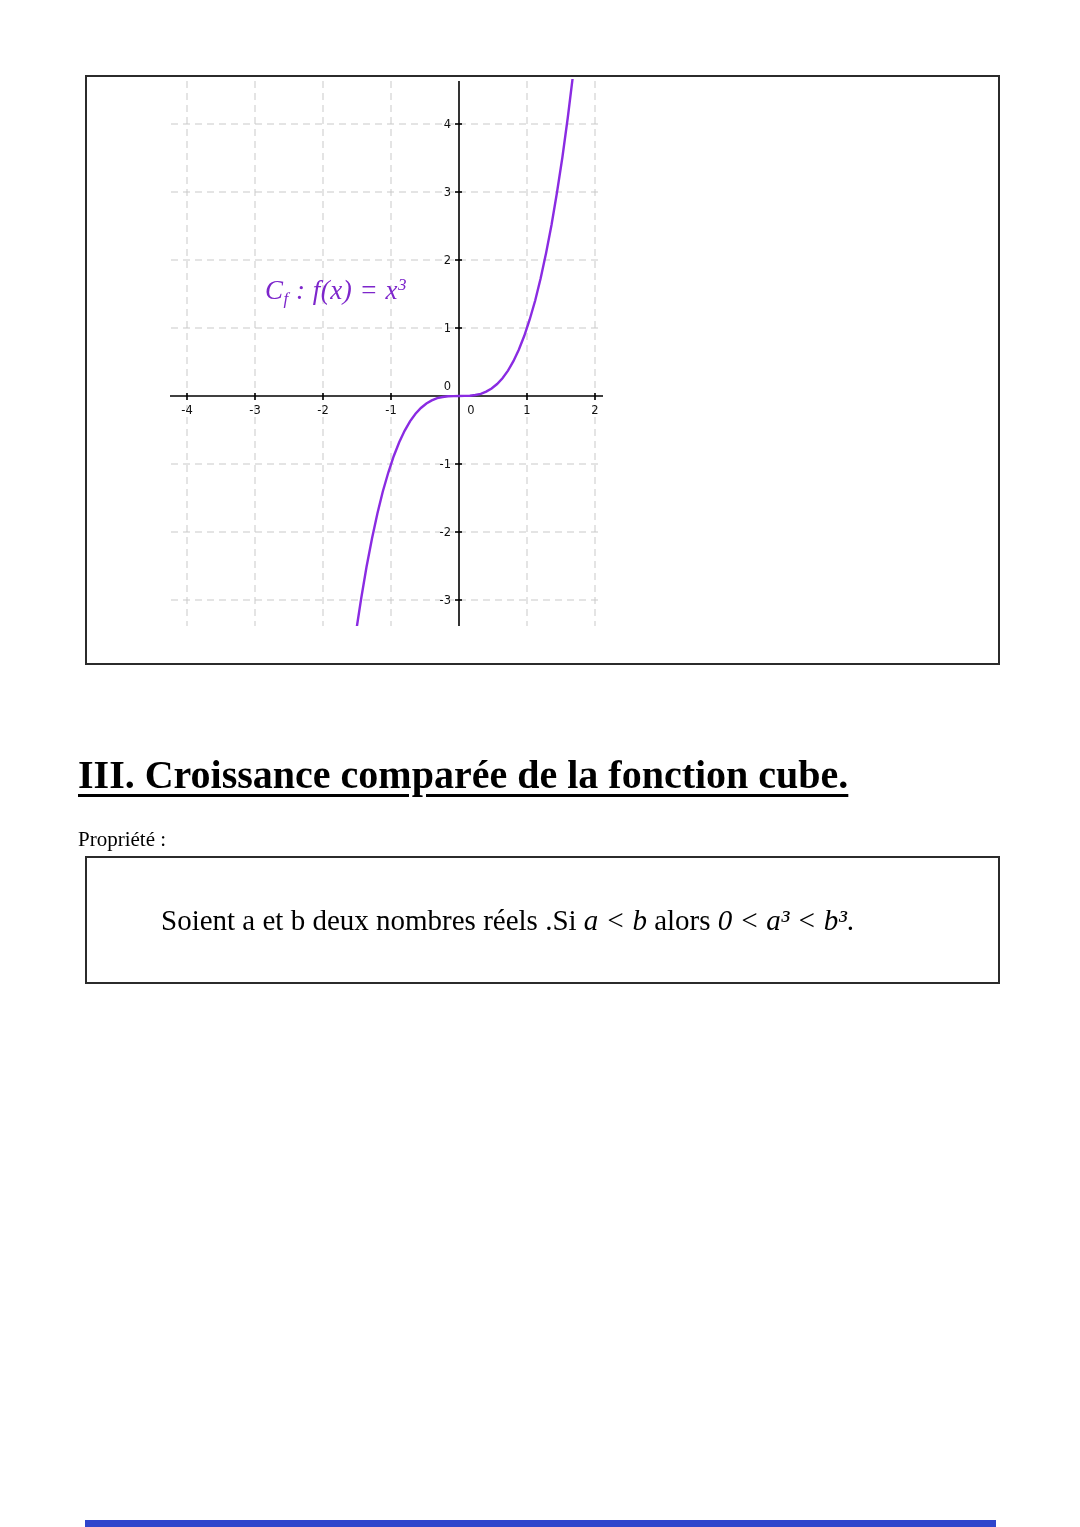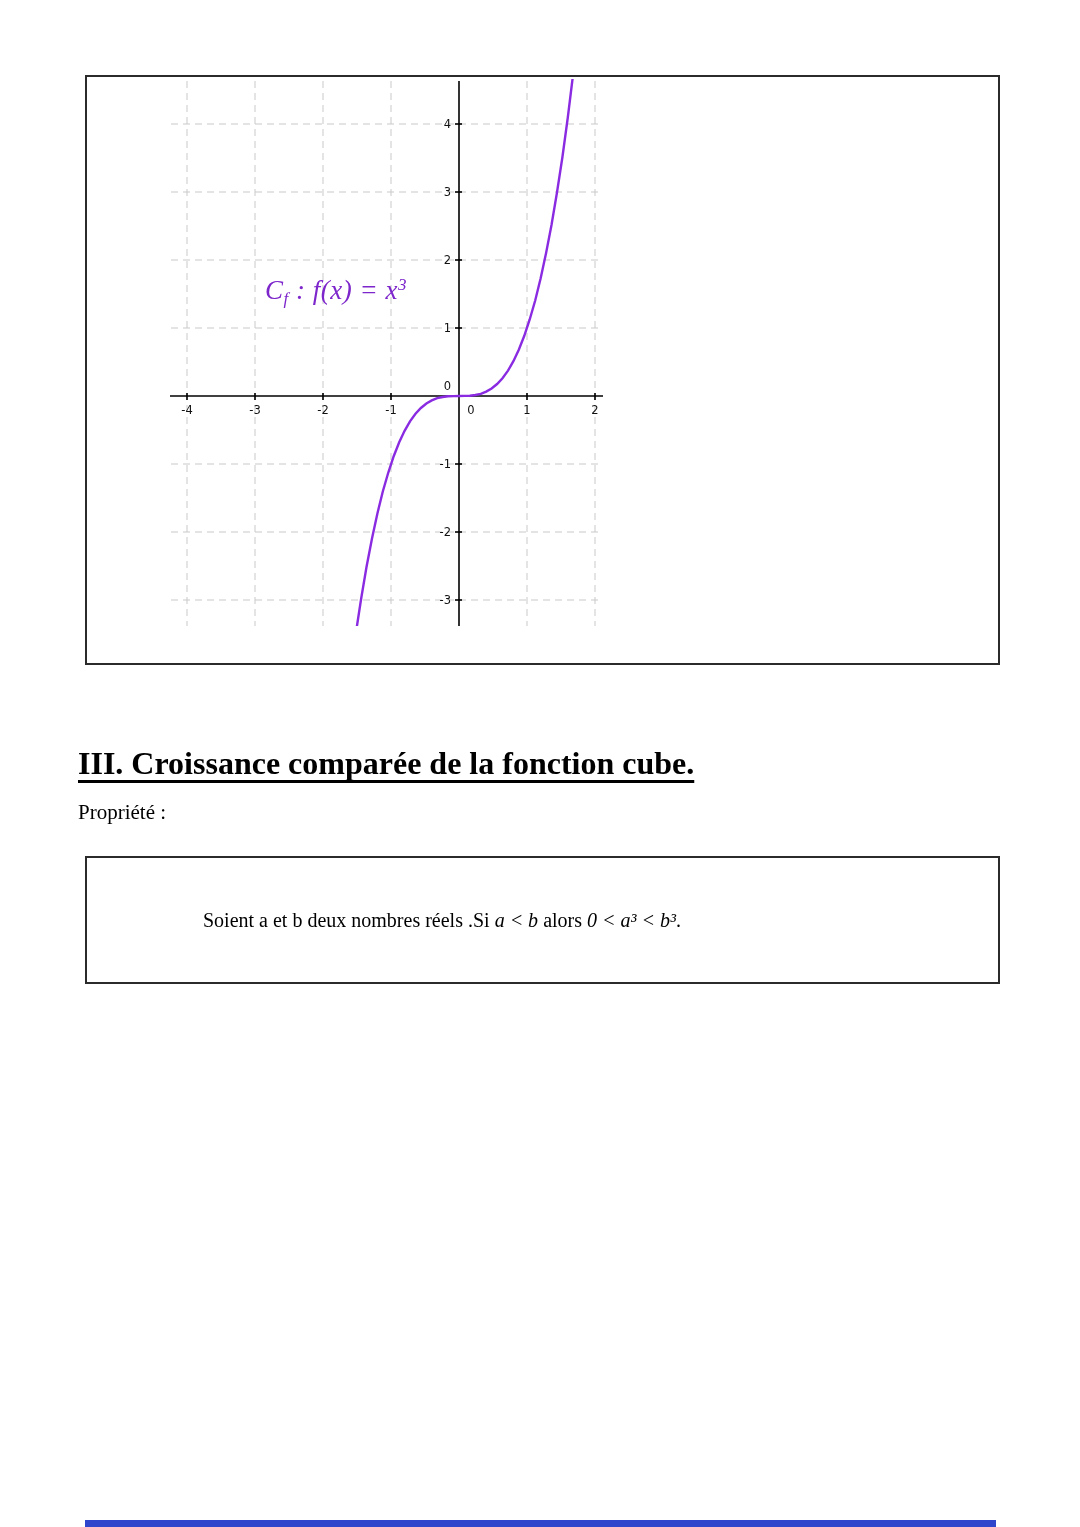--- a/index.html
+++ b/index.html
@@ -14,30 +14,30 @@
   .graph-box svg{position:absolute;left:0;top:0;}
   .graph-label{
     position:absolute;left:178px;top:198px;
     font-family:"Liberation Serif",serif;font-style:italic;font-weight:normal;
     font-size:27px;letter-spacing:0.5px;white-space:nowrap;
   }
   .graph-label sub{font-size:17px;vertical-align:-5px;}
   .graph-label sup{font-size:17px;vertical-align:9px;}
   .heading{
     position:absolute;left:78px;top:724px;
-    font-size:32px;font-weight:bold;color:#000;
+    font-size:40px;font-weight:bold;color:#000;
     text-decoration:underline;text-decoration-thickness:3px;text-underline-offset:6px;
     white-space:nowrap;
   }
-  .prop-label{position:absolute;left:78px;top:800px;font-size:21px;color:#000;}
+  .prop-label{position:absolute;left:78px;top:827px;font-size:21px;color:#000;}
   .prop-box{
     position:absolute;left:85px;top:856px;width:911px;height:124px;
     border:2px solid #2b2b2b;display:flex;align-items:center;background:#ffffff;
   }
-  .prop-text{padding-left:116px;font-size:20px;color:#000;white-space:nowrap;}
+  .prop-text{padding-left:74px;font-size:29px;color:#000;white-space:nowrap;}
   .math{font-style:italic;}
   .footer-strip{
     position:absolute;left:85px;top:1520px;width:911px;height:7px;background:#2f45cc;
   }
 </style>
 </head>
 <body>
 
 <div class="page">
 

